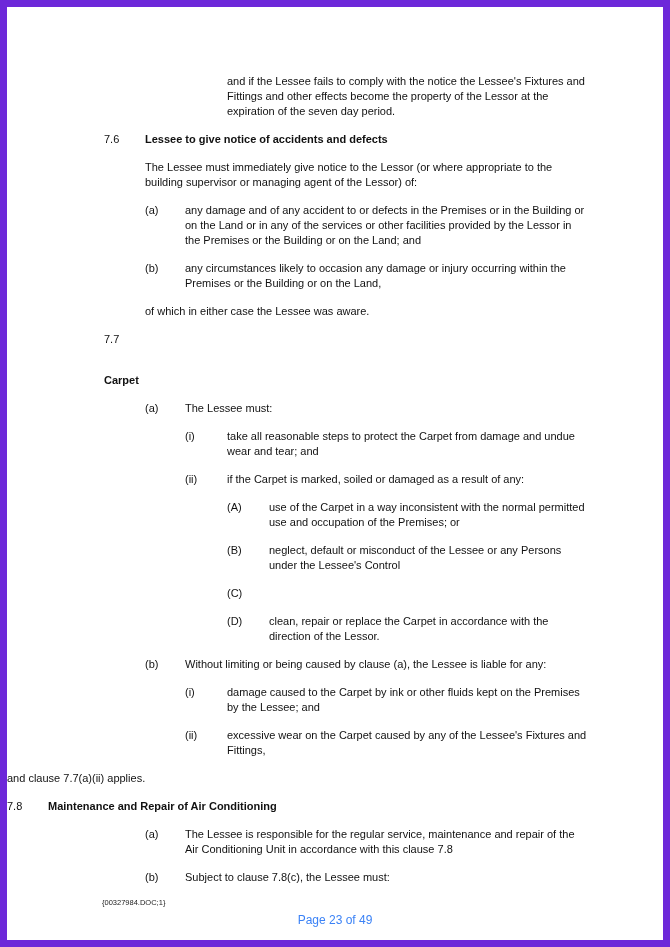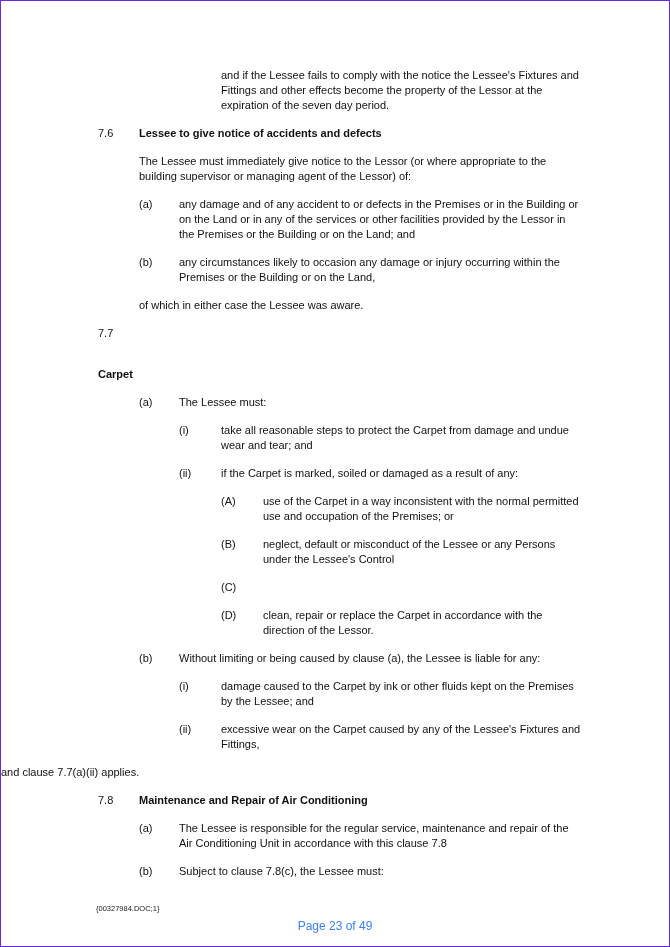--- a/index.html
+++ b/index.html
@@ -2,21 +2,21 @@
 <html><head>
 <meta charset="utf-8">
 <style>
   * { margin: 0; padding: 0; box-sizing: border-box; }
   html, body { background: #f2f2f2; }
   .page {
     width: 670px;
     height: 947px;
     margin: 0 auto;
     background: #ffffff;
-    border: 1px solid #6d28d9;
+    border: 7px solid #6d28d9;
     position: relative;
     overflow: hidden;
     color: #111111;
     font-family: "Liberation Sans", sans-serif;
     font-size: 11px;
     line-height: 15px;
   }
   .doc-body { padding-top: 67px; }
   .block { margin-bottom: 13px; }
   .block.clause { display: flex; align-items: baseline; }
@@ -100,21 +100,21 @@
       </div>
       <div class="block item" style="margin-left: 178px; width: 402px;">
         <span class="item-marker" style="flex: 0 0 42px;">(i)</span>
         <span class="item-text">damage caused to the Carpet by ink or other fluids kept on the Premises by the Lessee; and</span>
       </div>
       <div class="block item" style="margin-left: 178px; width: 402px;">
         <span class="item-marker" style="flex: 0 0 42px;">(ii)</span>
         <span class="item-text">excessive wear on the Carpet caused by any of the Lessee's Fixtures and Fittings,</span>
       </div>
       <div class="block para" style="width: 402px;">and clause 7.7(a)(ii) applies.</div>
-      <div class="block clause" style="margin-left: 97px; width: 483px;">
+      <div class="block clause" style="width: 483px;">
         <span class="clause-number" style="flex: 0 0 41px;">7.8</span>
         <span class="clause-title">Maintenance and Repair of Air Conditioning</span>
       </div>
       <div class="block item" style="margin-left: 138px; width: 442px;">
         <span class="item-marker" style="flex: 0 0 40px;">(a)</span>
         <span class="item-text">The Lessee is responsible for the regular service, maintenance and repair of the Air Conditioning Unit in accordance with this clause 7.8</span>
       </div>
       <div class="block item" style="margin-left: 138px; width: 442px;">
         <span class="item-marker" style="flex: 0 0 40px;">(b)</span>
         <span class="item-text">Subject to clause 7.8(c), the Lessee must:</span>

